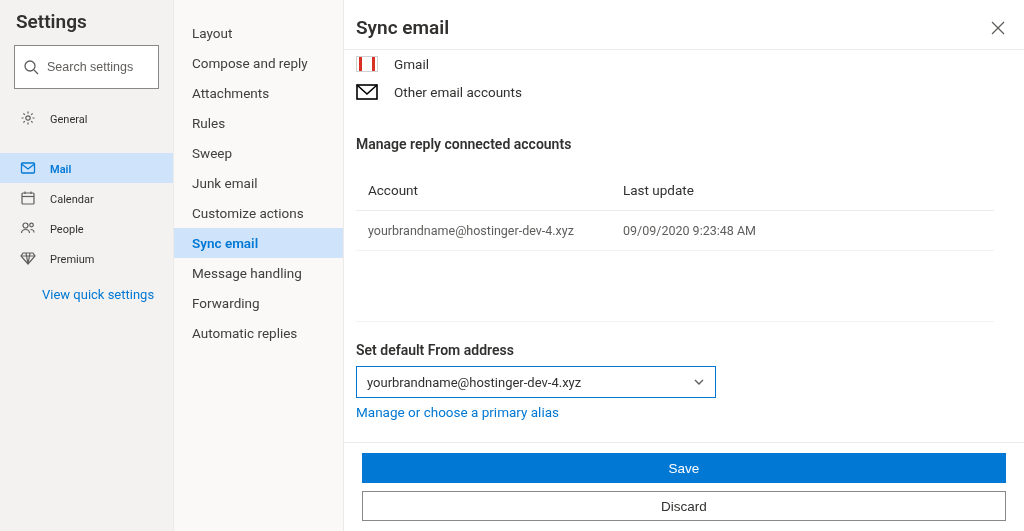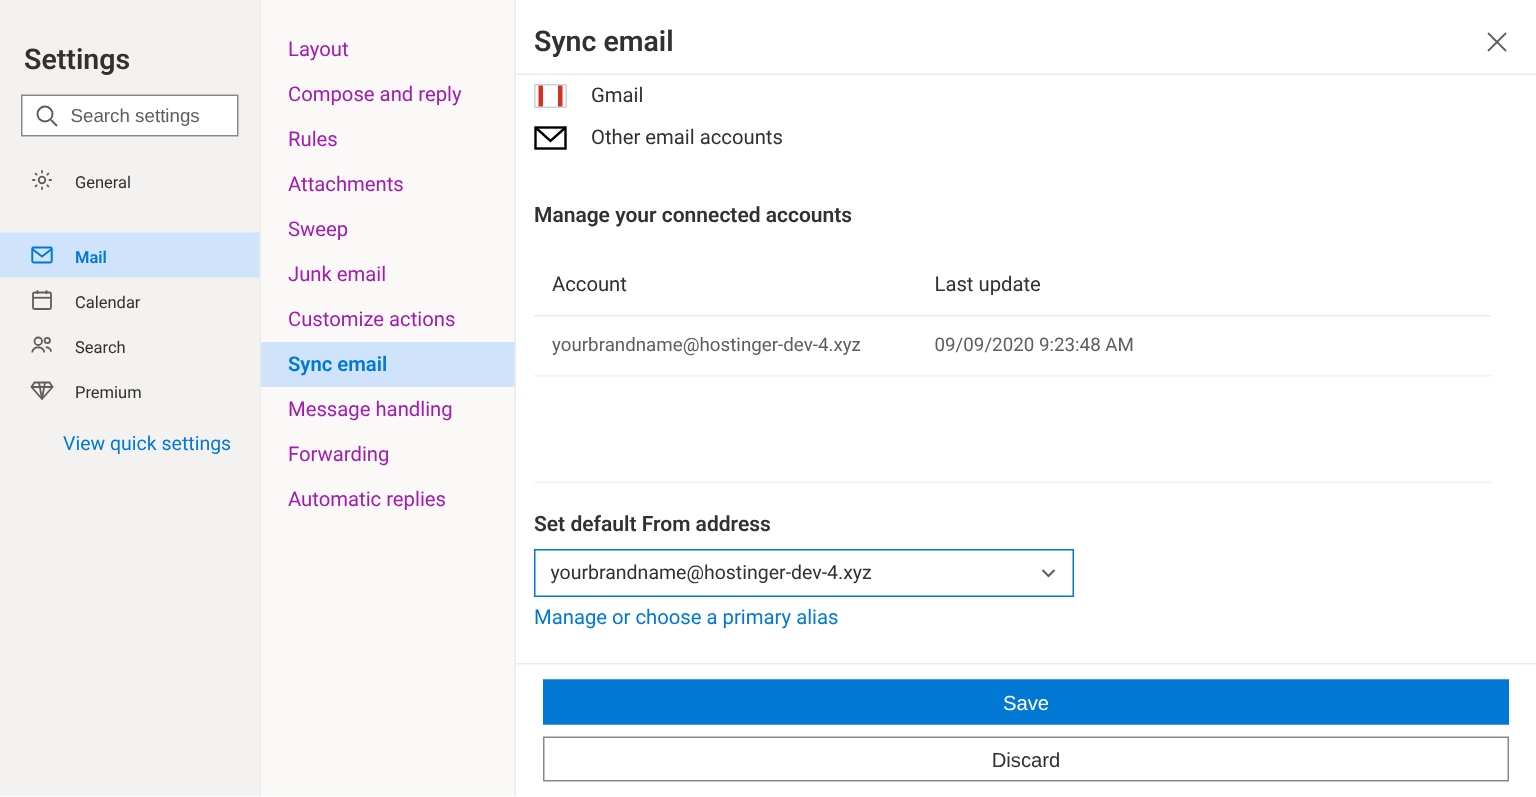--- a/index.html
+++ b/index.html
@@ -11,34 +11,34 @@
     background: #ffffff;
     overflow: hidden;
   }
 
   .app { display: flex; width: 100%; height: 100%; }
 
   
   .col-left {
     width: 174px;
     background: #f3f2f1;
-    padding: 28px 0 0 0;
+    padding: 10px 0 0 0;
     border-right: 1px solid #edebe9;
   }
   .settings-title {
     font-size: 19px;
     font-weight: 600;
     padding: 0 16px 12px 16px;
   }
   .search-wrap { padding: 0 14px 14px 14px; }
   .search-box {
     display: flex;
     align-items: center;
     gap: 8px;
-    height: 28px;
+    height: 44px;
     padding: 0 8px;
     background: #fff;
     border: 1px solid #8a8886;
   }
   .search-box input {
     flex: 1;
     border: none;
     outline: none;
     font-size: 12.5px;
     background: transparent;
@@ -79,21 +79,21 @@
     width: 170px;
     background: #faf9f8;
     border-right: 1px solid #edebe9;
     padding-top: 18px;
   }
   .nav2 { list-style: none; }
   .nav2 li {
     padding: 7px 0 7px 18px;
     font-size: 13.5px;
     cursor: pointer;
-    color: #a21caf;
+    color: #404040;
   }
   .nav2 li.active {
     background: #cfe4fa;
     color: #0078d4;
     font-weight: 600;
   }
 
   
   .col-main { flex: 1; display: flex; flex-direction: column; position: relative;}
   .main-header {
@@ -271,42 +271,42 @@
       </li>
       <li>
         <span class="nav1-icon">
           <svg viewBox="0 0 16 16" fill="none" stroke="currentColor" stroke-width="1.2">
               <circle cx="5.5" cy="5.5" r="2.5"></circle>
               <path d="M1.5 13c0-2 1.8-3.5 4-3.5s4 1.5 4 3.5"></path>
               <circle cx="11.5" cy="5" r="1.8"></circle>
               <path d="M10.5 9.5c1.8 0 3.5 1.2 3.5 3"></path>
             </svg>
         </span>
-        <span>Search</span>
+        <span>People</span>
       </li>
       <li>
         <span class="nav1-icon">
           <svg viewBox="0 0 16 16" fill="none" stroke="currentColor" stroke-width="1.2">
               <path d="M3 3h10l2 3-7 8-7-8 2-3z"></path>
               <path d="M1 6h14M6 3l2 11 2-11"></path>
             </svg>
         </span>
         <span>Premium</span>
       </li>
     </ul>
 
     <div class="view-quick">View quick settings</div>
   </aside>
 
   <nav class="col-mid">
     <ul class="nav2">
       <li>Layout</li>
       <li>Compose and reply</li>
+      <li>Attachments</li>
       <li>Rules</li>
-      <li>Attachments</li>
       <li>Sweep</li>
       <li>Junk email</li>
       <li>Customize actions</li>
       <li class="active">Sync email</li>
       <li>Message handling</li>
       <li>Forwarding</li>
       <li>Automatic replies</li>
     </ul>
   </nav>
 
@@ -330,21 +330,21 @@
       <div class="acct-option">
         <span class="envelope-icon">
           <svg viewBox="0 0 22 16" fill="none" stroke="#000" stroke-width="1.6">
               <rect x="1" y="1" width="20" height="14"></rect>
               <path d="M1 1l10 9 10-9"></path>
             </svg>
         </span>
         <span>Other email accounts</span>
       </div>
 
-      <div class="section-head">Manage your connected accounts</div>
+      <div class="section-head">Manage reply connected accounts</div>
 
       <div class="acct-table">
         <div class="thead">
           <div class="col-a">Account</div>
           <div class="col-b">Last update</div>
         </div>
         <div class="trow">
           <div class="col-a">yourbrandname@hostinger-dev-4.xyz</div>
           <div class="col-b">09/09/2020 9:23:48 AM</div>
         </div>

